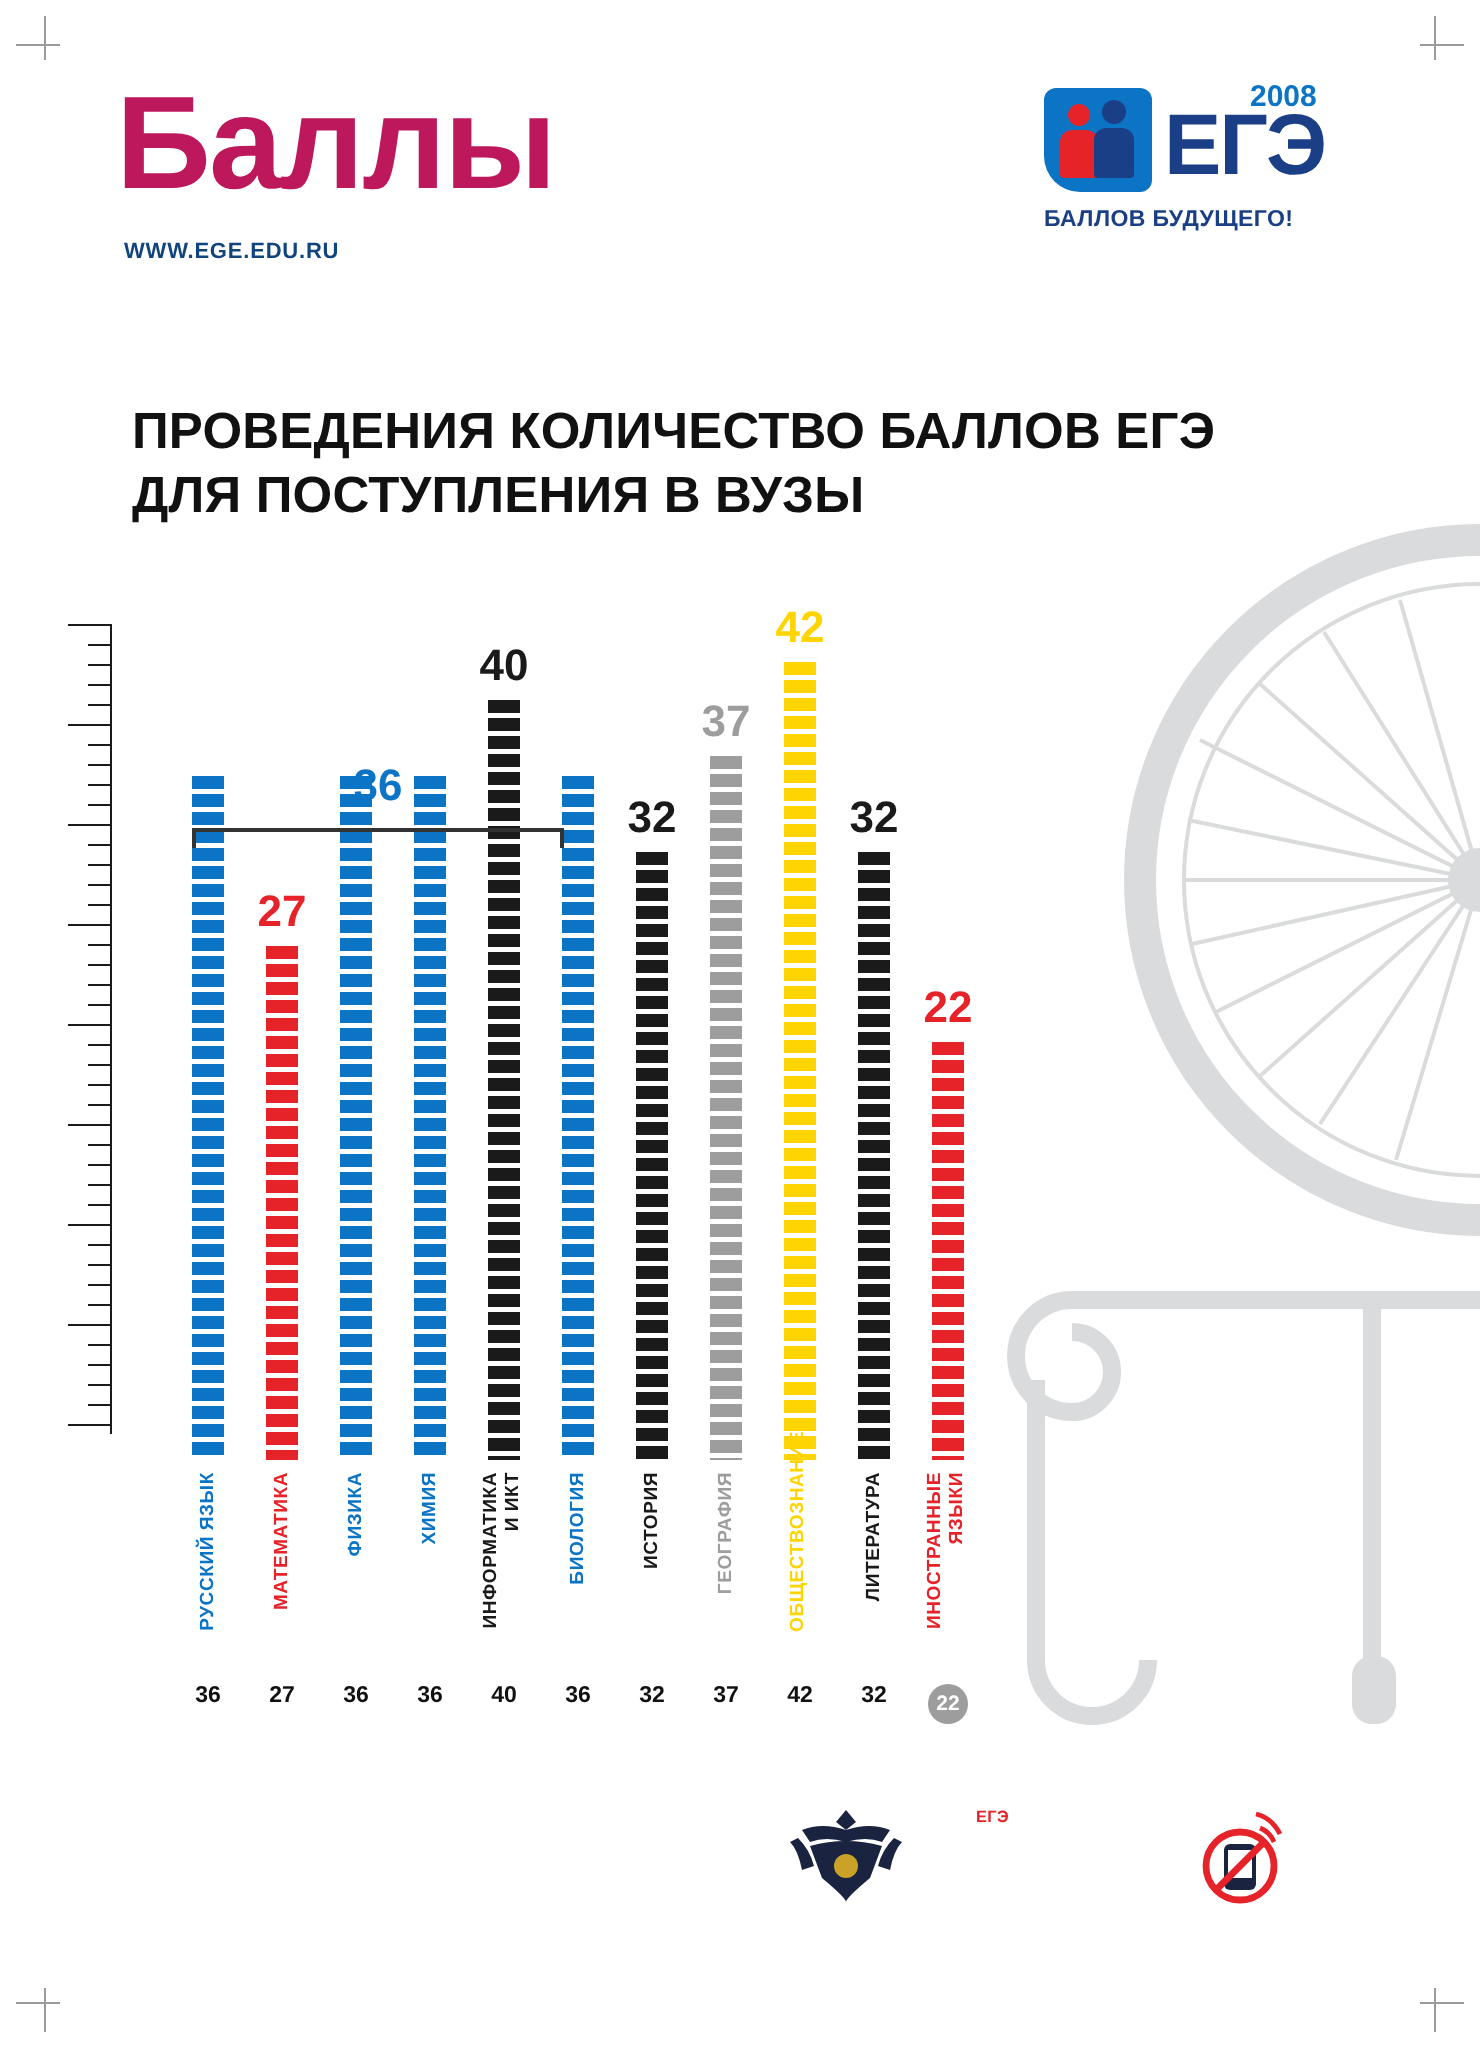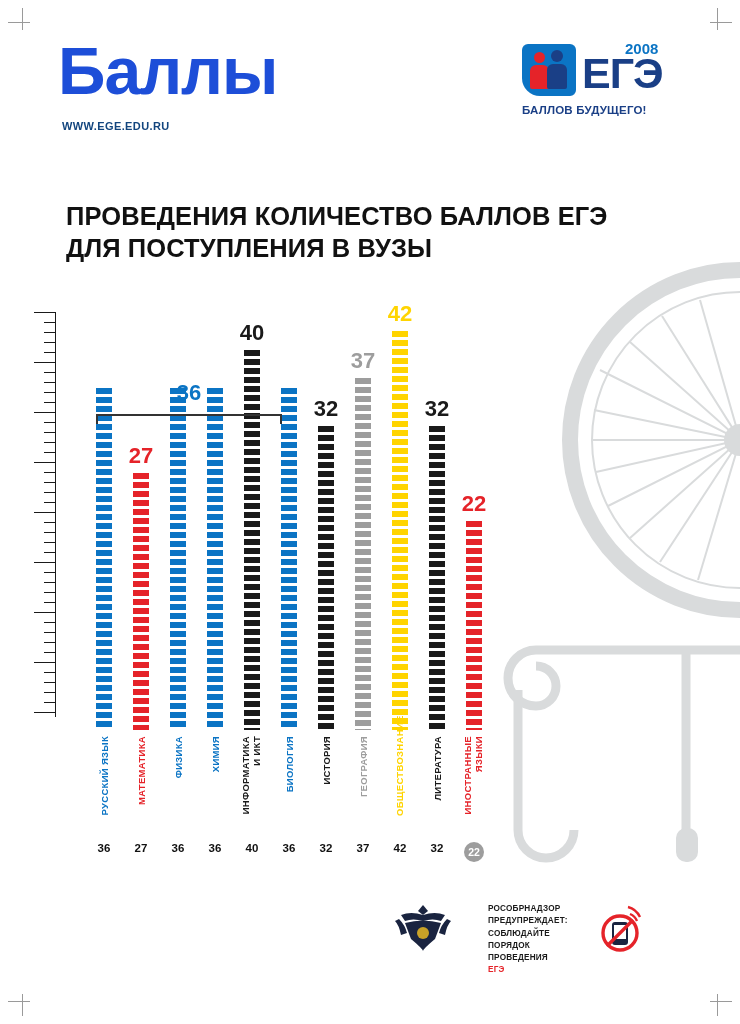--- a/index.html
+++ b/index.html
@@ -20,21 +20,21 @@
   .cm-tr-v { right:22px;top:8px;   width:1px;  height:22px; }
   .cm-bl-h { left:8px;  bottom:22px; width:22px; height:1px; }
   .cm-bl-v { left:22px; bottom:8px;  width:1px;  height:22px; }
   .cm-br-h { right:8px; bottom:22px; width:22px; height:1px; }
   .cm-br-v { right:22px;bottom:8px;  width:1px;  height:22px; }
 
   
   .header { position:absolute; left:0; top:0; width:740px; height:170px; }
   .title-ball {
     position:absolute; left:58px; top:38px;
-    font-size:66px; font-weight:bold; color:#1d4ed8;
+    font-size:66px; font-weight:bold; color:#be185d;
     letter-spacing:-1px; line-height:1;
   }
   .site-url {
     position:absolute; left:62px; top:120px;
     font-size:11px; font-weight:bold; color:#12457e; letter-spacing:0.4px;
   }
 
   
   .logo { position:absolute; right:58px; top:44px; width:160px; height:90px; }
   .logo-badge {
@@ -324,27 +324,20 @@
         <path d="M28 2 l5 6 -5 4 -5-4z"></path>
         <path d="M6 12 q10 -4 22 0 q12 -4 22 0 l-4 6 q-8 -3 -18 0 q-10 -3 -18 0z"></path>
         <path d="M10 20 q18 -5 36 0 l-6 16 q-12 10 -12 12 q0 -2 -12 -12z"></path>
         <path d="M0 16 q6 6 8 14 l-6 2 q-2 -10 -6 -14z" transform="translate(4,0)"></path>
         <path d="M56 16 q-6 6 -8 14 l6 2 q2 -10 6 -14z" transform="translate(-4,0)"></path>
       </g>
       <circle cx="28" cy="30" r="6" fill="#c9a227"></circle>
     </svg>
   </div>
   <div class="foot-text">
-    <div id="warn-lines">
-        <div>РОСОБРНАДЗОР</div>
-        <div>ПРЕДУПРЕЖДАЕТ:</div>
-        <div>СОБЛЮДАЙТЕ</div>
-        <div>ПОРЯДОК</div>
-        <div>ПРОВЕДЕНИЯ</div>
-      </div>
     <div class="red">ЕГЭ</div>
   </div>
   <div class="nophone">
     <svg width="52" height="54" viewBox="0 0 52 54" xmlns="http://www.w3.org/2000/svg">
       <g fill="none" stroke="#e52329" stroke-width="2.4">
         <path d="M30 6 q8 2 12 10"></path>
         <path d="M32 13 q5 2 7 7"></path>
       </g>
       <circle cx="22" cy="32" r="17" fill="none" stroke="#e52329" stroke-width="3.4"></circle>
       <rect x="14" y="21" width="16" height="23" rx="3" fill="#1a2440"></rect>

